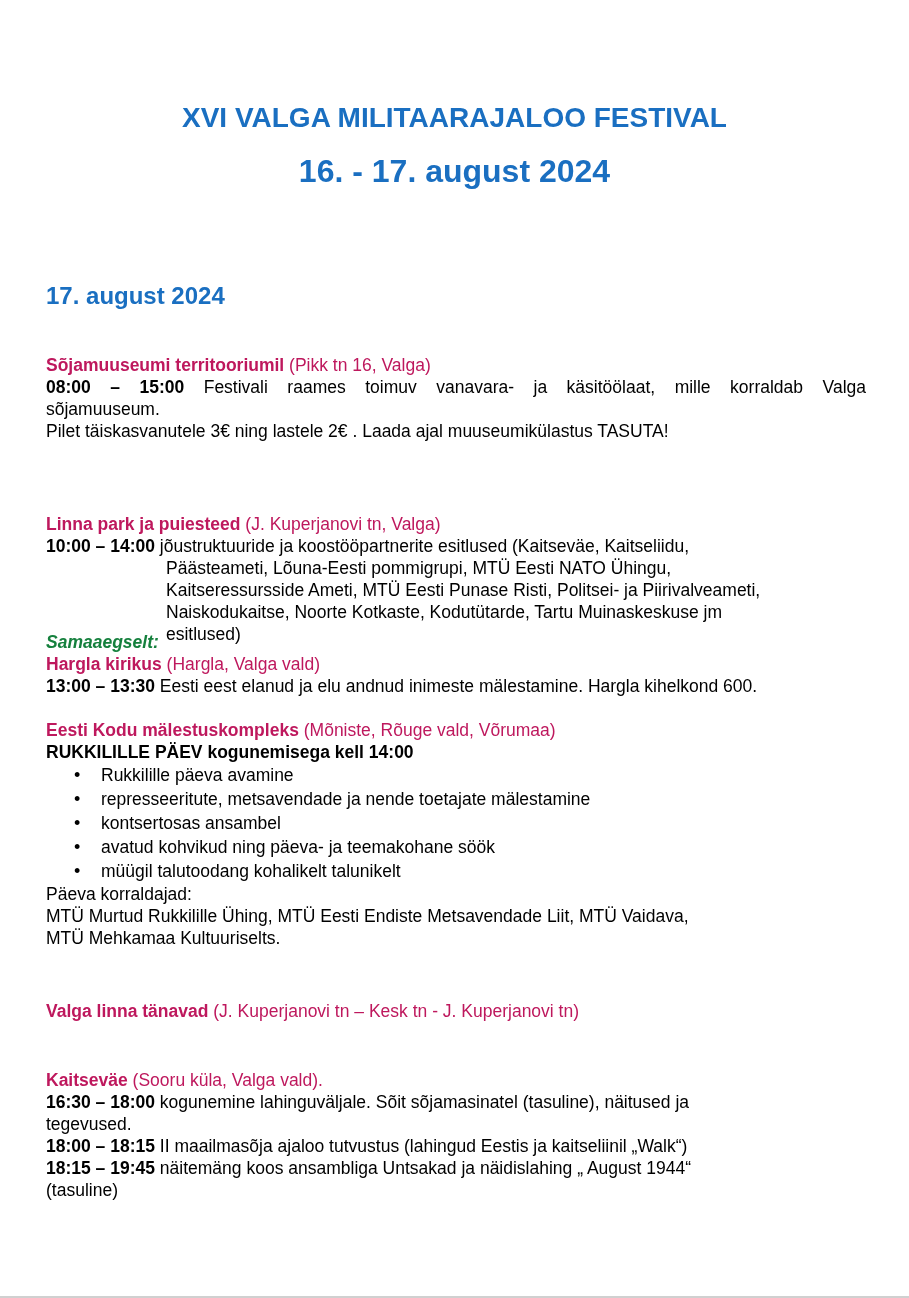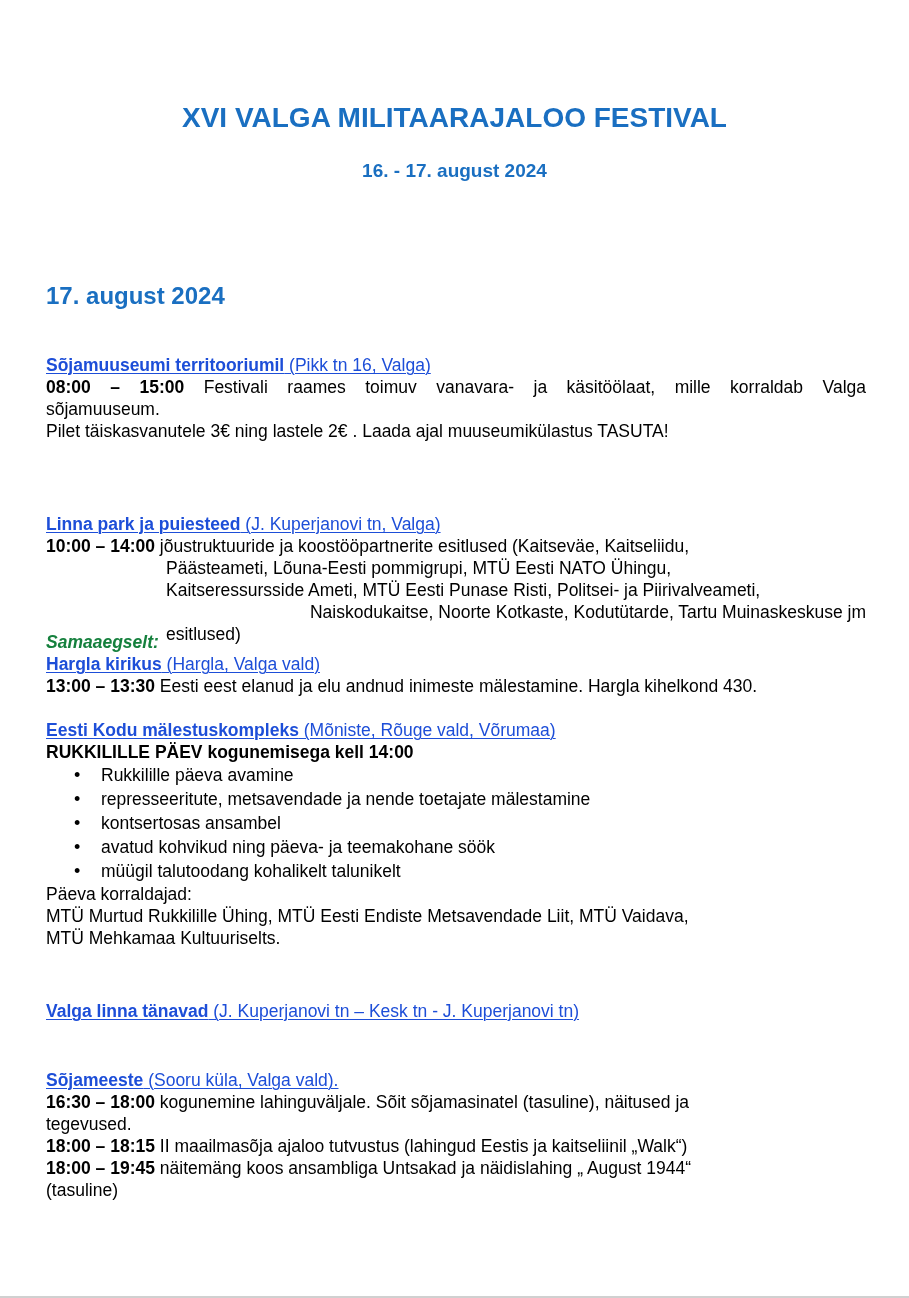--- a/index.html
+++ b/index.html
@@ -36,43 +36,42 @@
       font-size: 28px;
       line-height: 36px;
       color: #1a6fc1;
     }
     .subtitle {
       position: absolute;
       left: 0; width: 909px;
       top: 155px;
       text-align: center;
       font-weight: bold;
-      font-size: 19px;
+      font-size: 32px;
       line-height: 32px;
       color: #1a6fc1;
     }
     .date-heading {
       position: absolute;
       left: 46px;
       top: 280px;
       font-weight: bold;
       font-size: 24px;
       line-height: 32px;
       color: #1a6fc1;
     }
     .block {
       position: absolute;
       left: 46px;
       width: 820px;
       font-size: 17.5px;
       line-height: 22px;
     }
     .loc {
-      color: #1d4ed8;
-      text-decoration: underline;
+      color: #be185d;
       text-underline-offset: 2px;
       text-decoration-thickness: 1px;
       cursor: pointer;
     }
     .loc b { font-weight: bold; }
     .time { font-weight: bold; }
     .justify-line { text-align: justify; text-align-last: justify; }
     .italic-blue {
       color: #15803d;
       font-weight: bold;
@@ -114,30 +113,30 @@
     <div>Pilet täiskasvanutele 3€ ning lastele 2€ . Laada ajal muuseumikülastus TASUTA!</div>
   </div>
 
   <div class="block" style="top:469px;margin-top:44px;">
     <div>
       <span class="loc"><b>Linna park ja puiesteed</b><span> (J. Kuperjanovi tn, Valga)</span></span>
     </div>
     <div><span class="time">10:00 – 14:00</span><span> jõustruktuuride ja koostööpartnerite esitlused (Kaitseväe, Kaitseliidu,</span></div>
     <div style="padding-left:120px;">Päästeameti, Lõuna-Eesti pommigrupi, MTÜ Eesti NATO Ühingu,</div>
     <div style="padding-left:120px;">Kaitseressursside Ameti, MTÜ Eesti Punase Risti, Politsei- ja Piirivalveameti,</div>
-    <div style="padding-left:120px;text-align:right;">Naiskodukaitse, Noorte Kotkaste, Kodutütarde, Tartu Muinaskeskuse jm</div>
+    <div style="padding-left:120px;">Naiskodukaitse, Noorte Kotkaste, Kodutütarde, Tartu Muinaskeskuse jm</div>
     <div style="padding-left:120px;">esitlused)</div>
   </div>
 
   <div class="block" style="top:631px;">
     <div class="italic-blue">Samaaegselt:</div>
     <div>
       <span class="loc"><b>Hargla kirikus</b><span> (Hargla, Valga vald)</span></span>
     </div>
-    <div><span class="time">13:00 – 13:30</span><span> Eesti eest elanud ja elu andnud inimeste mälestamine. Hargla kihelkond 430.</span></div>
+    <div><span class="time">13:00 – 13:30</span><span> Eesti eest elanud ja elu andnud inimeste mälestamine. Hargla kihelkond 600.</span></div>
   </div>
 
   <div class="block" style="top:719px;">
     <div>
       <span class="loc"><b>Eesti Kodu mälestuskompleks</b><span> (Mõniste, Rõuge vald, Võrumaa)</span></span>
     </div>
     <div class="time">RUKKILILLE PÄEV kogunemisega kell 14:00</div>
     <ul class="bullets">
       <li>Rukkilille päeva avamine</li>
       <li>represseeritute, metsavendade ja nende toetajate mälestamine</li>
@@ -151,23 +150,23 @@
   </div>
 
   <div class="block" style="top:1000px;">
     <div>
       <span class="loc"><b>Valga linna tänavad</b><span> (J. Kuperjanovi tn – Kesk tn - J. Kuperjanovi tn)</span></span>
     </div>
   </div>
 
   <div class="block" style="top:1069px;">
     <div>
-      <span class="loc"><b>Sõjameeste</b><span> (Sooru küla, Valga vald).</span></span>
+      <span class="loc"><b>Kaitseväe</b><span> (Sooru küla, Valga vald).</span></span>
     </div>
     <div><span class="time">16:30 – 18:00</span><span> kogunemine lahinguväljale. Sõit sõjamasinatel (tasuline), näitused ja</span></div>
     <div>tegevused.</div>
     <div><span class="time">18:00 – 18:15</span><span> II maailmasõja ajaloo tutvustus (lahingud Eestis ja kaitseliinil „Walk“)</span></div>
-    <div><span class="time">18:00 – 19:45</span><span> näitemäng koos ansambliga Untsakad ja näidislahing „ August 1944“</span></div>
+    <div><span class="time">18:15 – 19:45</span><span> näitemäng koos ansambliga Untsakad ja näidislahing „ August 1944“</span></div>
     <div>(tasuline)</div>
   </div>
 
 </div>
 <div class="bottom-edge"></div>
 
 </body></html>

